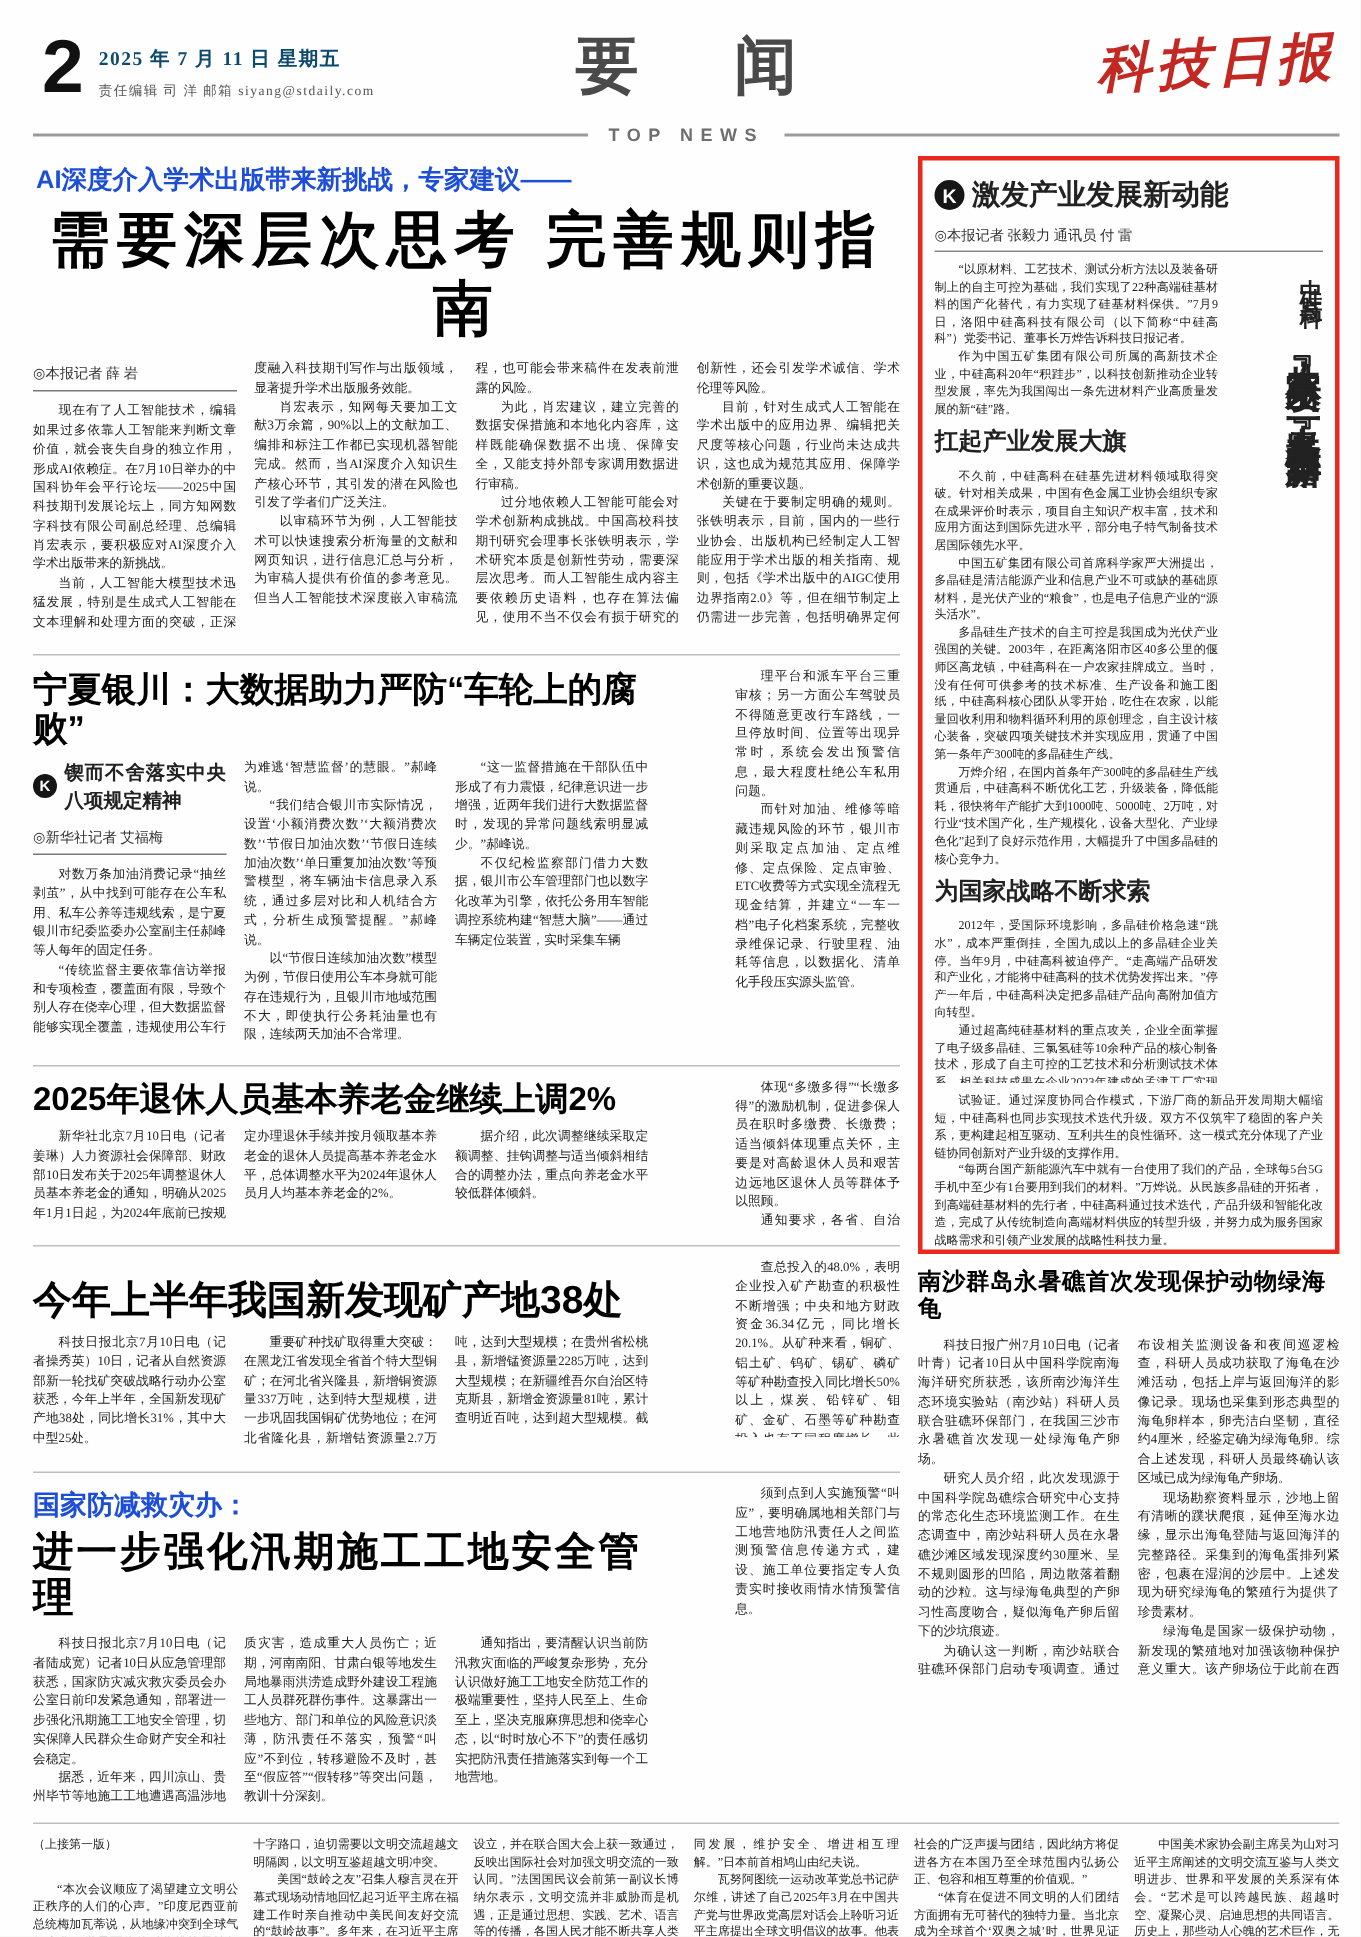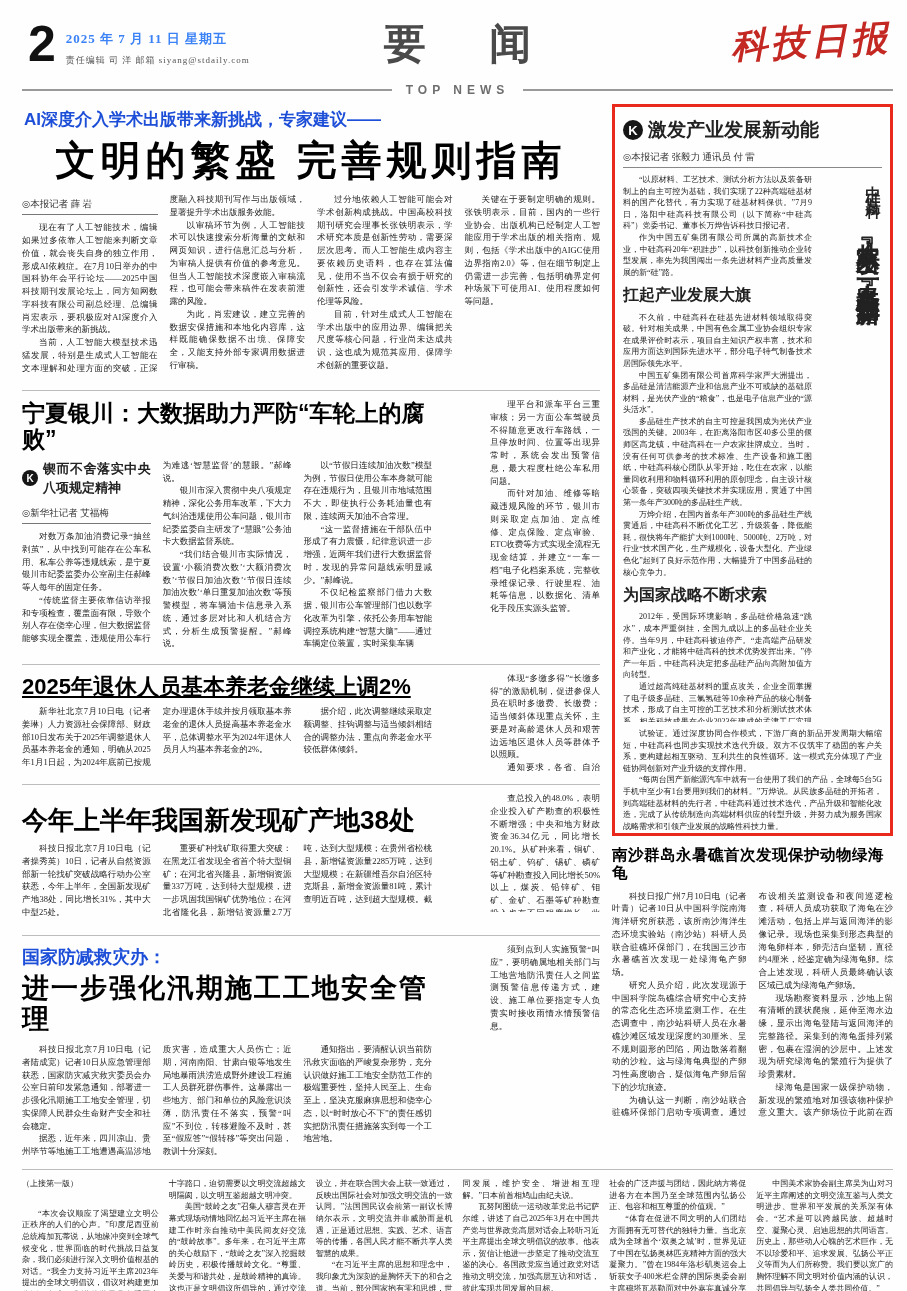--- a/index.html
+++ b/index.html
@@ -5,21 +5,21 @@
   * { margin:0; padding:0; box-sizing:border-box; }
   html,body { width:907px; background:#f4f3f1; }
   body { font-family:"Liberation Serif","DejaVu Serif",serif; color:#222; }
   .page { position:relative; width:907px; height:1291px; background:#fefefe; overflow:hidden; padding:16px 14px 10px 22px; }
 
   
   .hdr { position:relative; height:64px; }
   .hdr-left { position:absolute; left:6px; top:6px; display:flex; align-items:flex-start; gap:10px; }
   .page-num { font-family:"Liberation Sans",sans-serif; font-size:50px; font-weight:bold; line-height:0.9; color:#111; }
   .date-block { padding-top:8px; }
-  .date { font-size:13px; font-weight:bold; letter-spacing:1px; color:#3b82f6; }
+  .date { font-size:13px; font-weight:bold; letter-spacing:1px; color:#0c4a6e; }
   .editor { font-size:9px; color:#555; margin-top:6px; letter-spacing:1px; }
   .hdr-center { position:absolute; left:0; right:0; top:0; text-align:center; }
   .section-title { display:inline-block; font-family:"Liberation Sans",sans-serif; font-size:42px; font-weight:bold; letter-spacing:26px; color:#4a4a4a; text-indent:26px; }
   .masthead { position:absolute; right:2px; top:2px; font-size:36px; font-weight:bold; font-style:italic; color:#c32823; letter-spacing:4px; transform:rotate(-3deg); font-family:"Liberation Serif",serif; }
   .topnews-rule { display:flex; align-items:center; gap:14px; height:16px; margin-top:2px; }
   .topnews-rule .line { flex:1; height:2px; background:#9a9a9a; }
   .tn { font-family:"Liberation Sans",sans-serif; font-size:12px; font-weight:bold; letter-spacing:5px; color:#6e6e6e; }
 
   
   .content { display:flex; gap:12px; margin-top:6px; }
@@ -46,21 +46,21 @@
   .art-a .body-cols { columns:4; height:190px; }
 
   
   .art-b .headline { font-size:23px; margin:2px 0 6px; }
   .art-b .body-cols { columns:3; height:198px; }
   .art-b .klabel { font-size:13px; margin-bottom:4px; }
   .art-b .kicon { width:16px; height:16px; font-size:10px; }
   .art-b .split-right { height:242px; }
 
   
-  .art-c .headline { font-size:22px; margin:2px 0 6px;text-decoration:underline; }
+  .art-c .headline { font-size:22px; margin:2px 0 6px; }
   .art-c .body-cols { columns:3; height:72px; }
   .art-c .split-right { height:104px; }
 
   
   .art-d .headline { font-size:26px; margin:14px 0 6px; }
   .art-d .body-cols { columns:3; height:86px; }
   .art-d .split-right { height:120px; }
 
   
   .art-e .kicker { font-size:18px; margin:2px 0 4px; }
@@ -117,26 +117,27 @@
     <span class="tn">TOP NEWS</span>
     <span class="line"></span>
   </div>
 
   <main class="content">
 
     <section class="left-col">
 
       <article class="art-a">
         <div class="kicker">AI深度介入学术出版带来新挑战，专家建议——</div>
-        <h1 class="headline">文明的繁盛 完善规则指南</h1>
+        <h1 class="headline">需要深层次思考 完善规则指南</h1>
         <div class="body-cols">
           <div class="byline rule">◎本报记者 薛 岩</div>
           <div class="plain">
               <p>现在有了人工智能技术，编辑如果过多依靠人工智能来判断文章价值，就会丧失自身的独立作用，形成AI依赖症。在7月10日举办的中国科协年会平行论坛——2025中国科技期刊发展论坛上，同方知网数字科技有限公司副总经理、总编辑肖宏表示，要积极应对AI深度介入学术出版带来的新挑战。</p>
               <p>当前，人工智能大模型技术迅猛发展，特别是生成式人工智能在文本理解和处理方面的突破，正深度融入科技期刊写作与出版领域，显著提升学术出版服务效能。</p>
+              <p>肖宏表示，知网每天要加工文献3万余篇，90%以上的文献加工、编排和标注工作都已实现机器智能完成。然而，当AI深度介入知识生产核心环节，其引发的潜在风险也引发了学者们广泛关注。</p>
               <p>以审稿环节为例，人工智能技术可以快速搜索分析海量的文献和网页知识，进行信息汇总与分析，为审稿人提供有价值的参考意见。但当人工智能技术深度嵌入审稿流程，也可能会带来稿件在发表前泄露的风险。</p>
               <p>为此，肖宏建议，建立完善的数据安保措施和本地化内容库，这样既能确保数据不出境、保障安全，又能支持外部专家调用数据进行审稿。</p>
               <p>过分地依赖人工智能可能会对学术创新构成挑战。中国高校科技期刊研究会理事长张铁明表示，学术研究本质是创新性劳动，需要深层次思考。而人工智能生成内容主要依赖历史语料，也存在算法偏见，使用不当不仅会有损于研究的创新性，还会引发学术诚信、学术伦理等风险。</p>
               <p>目前，针对生成式人工智能在学术出版中的应用边界、编辑把关尺度等核心问题，行业尚未达成共识，这也成为规范其应用、保障学术创新的重要议题。</p>
               <p>关键在于要制定明确的规则。张铁明表示，目前，国内的一些行业协会、出版机构已经制定人工智能应用于学术出版的相关指南、规则，包括《学术出版中的AIGC使用边界指南2.0》等，但在细节制定上仍需进一步完善，包括明确界定何种场景下可使用AI、使用程度如何等问题。</p>
             </div>
         </div>
       </article>
 
       <div class="divider"></div>
@@ -147,21 +148,20 @@
             <h2 class="headline">宁夏银川：大数据助力严防“车轮上的腐败”</h2>
             <div class="body-cols">
               <div class="klabel">
                 <span class="kicon">K</span>
                 <span>锲而不舍落实中央八项规定精神</span>
               </div>
               <div class="byline rule">◎新华社记者 艾福梅</div>
               <div class="plain">
                   <p>对数万条加油消费记录“抽丝剥茧”，从中找到可能存在公车私用、私车公养等违规线索，是宁夏银川市纪委监委办公室副主任郝峰等人每年的固定任务。</p>
                   <p>“传统监督主要依靠信访举报和专项检查，覆盖面有限，导致个别人存在侥幸心理，但大数据监督能够实现全覆盖，违规使用公车行为难逃‘智慧监督’的慧眼。”郝峰说。</p>
-                  <p>银川市深入贯彻中央八项规定精神，深化公务用车改革，下大力气纠治违规使用公车问题，银川市纪委监委自主研发了“慧眼”公务油卡大数据监督系统。</p>
                   <p>“我们结合银川市实际情况，设置‘小额消费次数’‘大额消费次数’‘节假日加油次数’‘节假日连续加油次数’‘单日重复加油次数’等预警模型，将车辆油卡信息录入系统，通过多层对比和人机结合方式，分析生成预警提醒。”郝峰说。</p>
                   <p>以“节假日连续加油次数”模型为例，节假日使用公车本身就可能存在违规行为，且银川市地域范围不大，即使执行公务耗油量也有限，连续两天加油不合常理。</p>
                   <p>“这一监督措施在干部队伍中形成了有力震慑，纪律意识进一步增强，近两年我们进行大数据监督时，发现的异常问题线索明显减少。”郝峰说。</p>
                   <p>不仅纪检监察部门借力大数据，银川市公车管理部门也以数字化改革为引擎，依托公务用车智能调控系统构建“智慧大脑”——通过车辆定位装置，实时采集车辆</p>
                 </div>
             </div>
           </div>
           <div class="split-right plain">
               <p>理平台和派车平台三重审核；另一方面公车驾驶员不得随意更改行车路线，一旦停放时间、位置等出现异常时，系统会发出预警信息，最大程度杜绝公车私用问题。</p>
               <p>而针对加油、维修等暗藏违规风险的环节，银川市则采取定点加油、定点维修、定点保险、定点审验、ETC收费等方式实现全流程无现金结算，并建立“一车一档”电子化档案系统，完整收录维保记录、行驶里程、油耗等信息，以数据化、清单化手段压实源头监管。</p>

